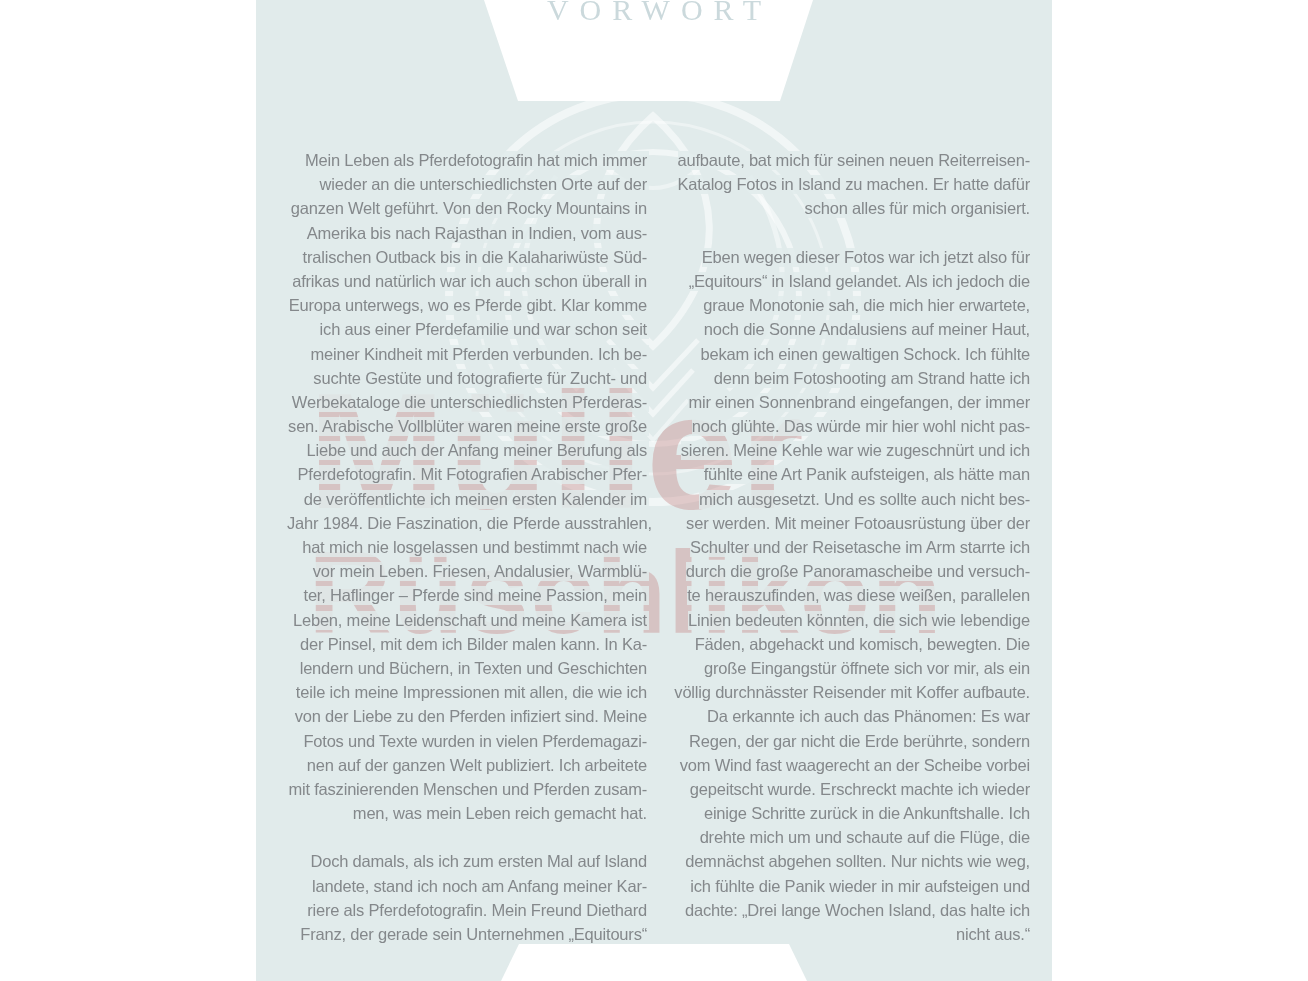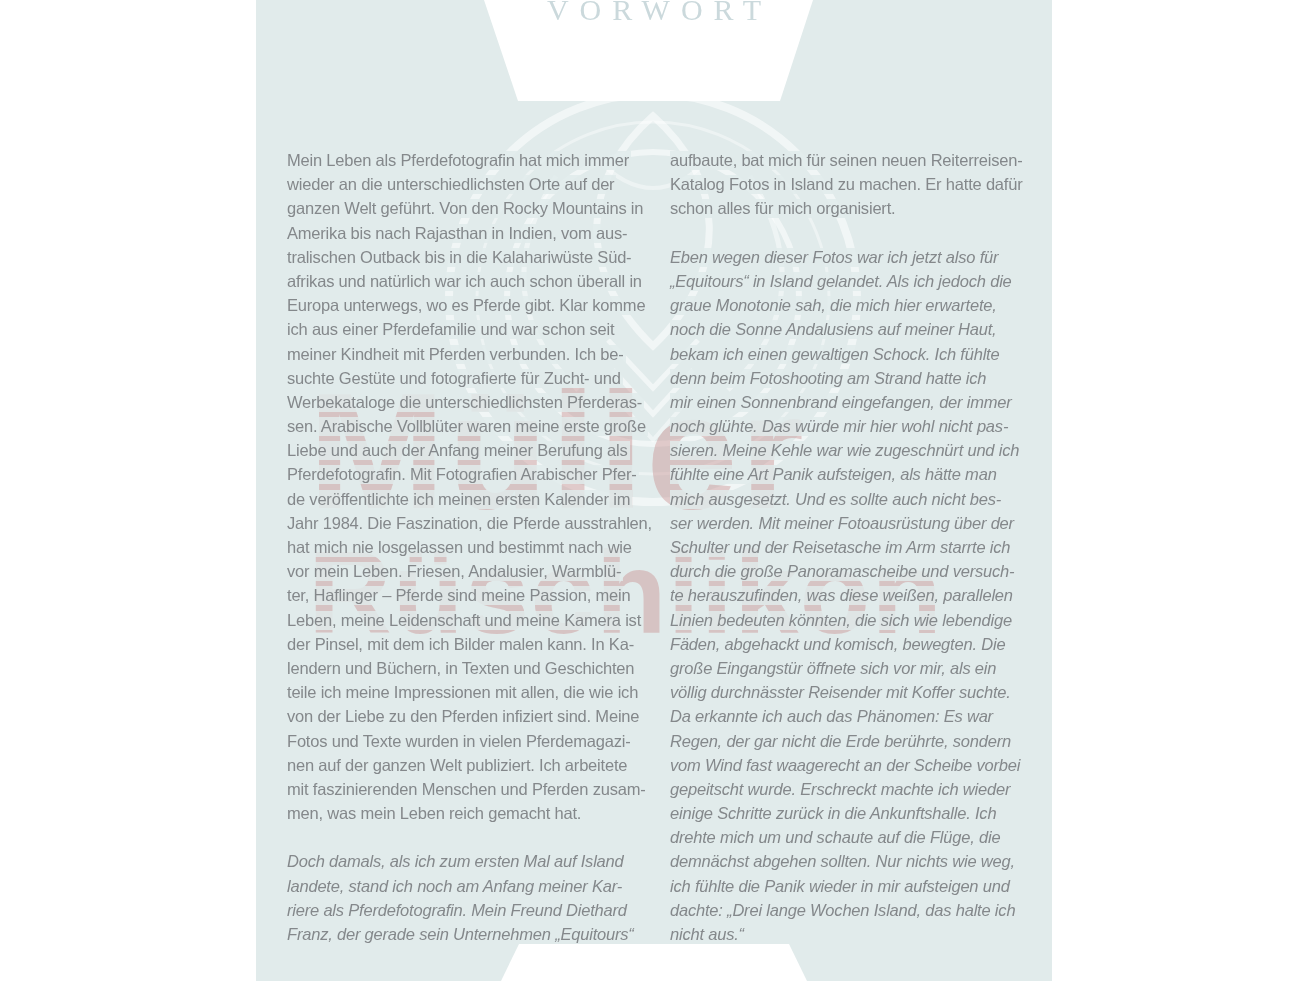--- a/index.html
+++ b/index.html
@@ -63,24 +63,25 @@
   .watermark .wm-line2 { font-size: 116px; margin-top: 8px; letter-spacing: 1px; }
   .col {
     position: absolute;
     top: 148px;
     width: 362px;
     font-size: 16.5px;
     line-height: 24.2px;
     letter-spacing: -0.2px;
     color: var(--text-col, #84888b);
     z-index: 5;
+    text-align: right;
   }
   .col.left  { left: 31px; }
   .col.right { left: 414px; }
-  .para + .para { margin-top: 24.2px; font-style: italic; }
+  .para + .para { margin-top: 24.2px; }
   .line { white-space: nowrap; height: 24.2px; }
   .line span {
     background: var(--stripe, rgba(225,235,235,0.85));
     padding: 0 2px 1px 0;
   }
 </style>
 </head>
 <body>
 
 <div class="page" style="--page-bg: #e1ebeb; --text-col: #84888b; --title-col: #cbd9dc; --wm-col: #c98e8e; --banner: #ffffff; --stripe: #e1ebebd9;">
@@ -166,21 +167,21 @@
         <div class="line"><span>sieren. Meine Kehle war wie zugeschnürt und ich</span></div>
         <div class="line"><span>fühlte eine Art Panik aufsteigen, als hätte man</span></div>
         <div class="line"><span>mich ausgesetzt. Und es sollte auch nicht bes-</span></div>
         <div class="line"><span>ser werden. Mit meiner Fotoausrüstung über der</span></div>
         <div class="line"><span>Schulter und der Reisetasche im Arm starrte ich</span></div>
         <div class="line"><span>durch die große Panoramascheibe und versuch-</span></div>
         <div class="line"><span>te herauszufinden, was diese weißen, parallelen</span></div>
         <div class="line"><span>Linien bedeuten könnten, die sich wie lebendige</span></div>
         <div class="line"><span>Fäden, abgehackt und komisch, bewegten. Die</span></div>
         <div class="line"><span>große Eingangstür öffnete sich vor mir, als ein</span></div>
-        <div class="line"><span>völlig durchnässter Reisender mit Koffer suchte.</span></div>
+        <div class="line"><span>völlig durchnässter Reisender mit Koffer aufbaute.</span></div>
         <div class="line"><span>Da erkannte ich auch das Phänomen: Es war</span></div>
         <div class="line"><span>Regen, der gar nicht die Erde berührte, sondern</span></div>
         <div class="line"><span>vom Wind fast waagerecht an der Scheibe vorbei</span></div>
         <div class="line"><span>gepeitscht wurde. Erschreckt machte ich wieder</span></div>
         <div class="line"><span>einige Schritte zurück in die Ankunftshalle. Ich</span></div>
         <div class="line"><span>drehte mich um und schaute auf die Flüge, die</span></div>
         <div class="line"><span>demnächst abgehen sollten. Nur nichts wie weg,</span></div>
         <div class="line"><span>ich fühlte die Panik wieder in mir aufsteigen und</span></div>
         <div class="line"><span>dachte: „Drei lange Wochen Island, das halte ich</span></div>
         <div class="line"><span>nicht aus.“</span></div>

